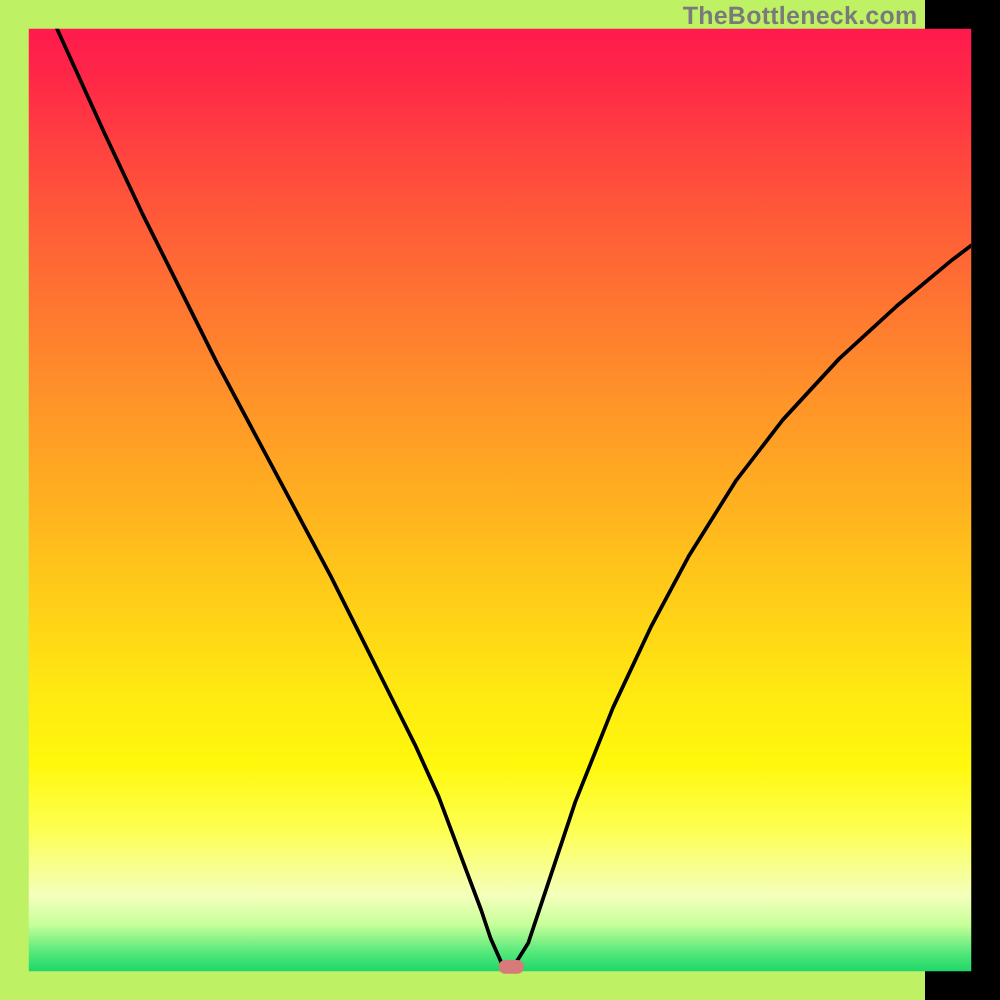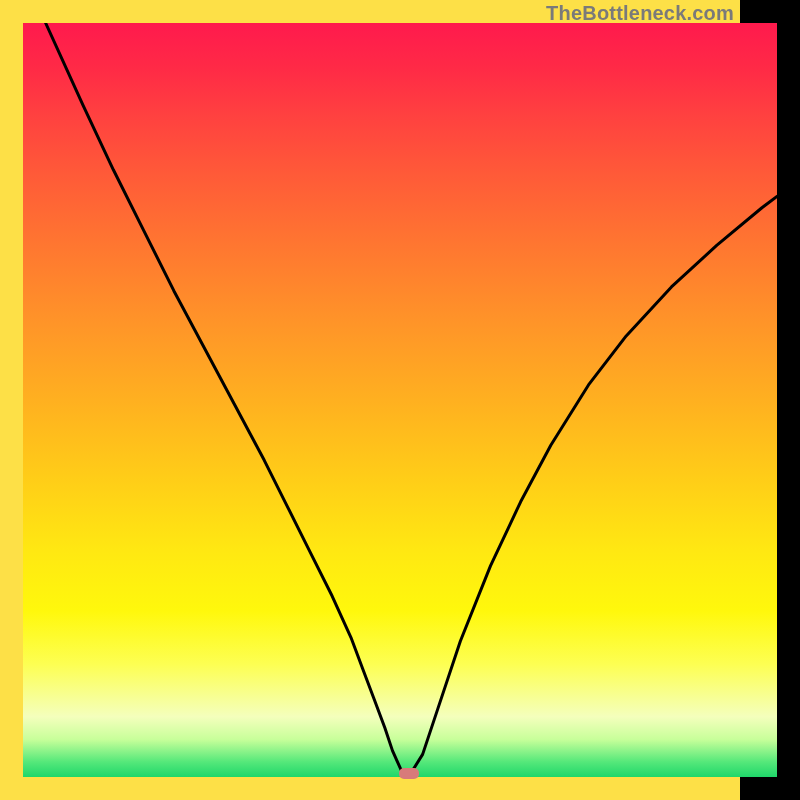--- a/index.html
+++ b/index.html
@@ -1,21 +1,21 @@
 <!DOCTYPE html>
 <html><head>
 <meta charset="utf-8">
 <style>
   * { margin: 0; padding: 0; box-sizing: border-box; }
   html, body { width: 800px; height: 800px; overflow: hidden; background: #000; }
   .frame {
     position: relative;
     width: 740px;
     height: 800px;
-    background: #fde047;
+    background: #bef264;
   }
   .plot-area {
     position: absolute;
     left: 23px;
     top: 23px;
     width: 754px;
     height: 754px;
     
     background: linear-gradient(
       to bottom,

